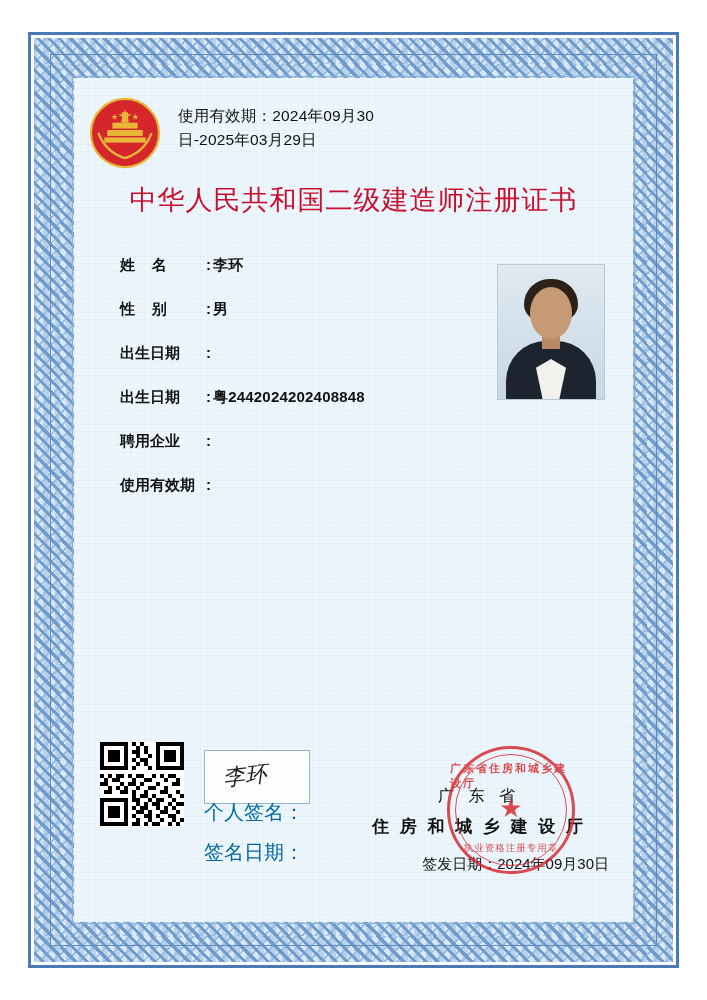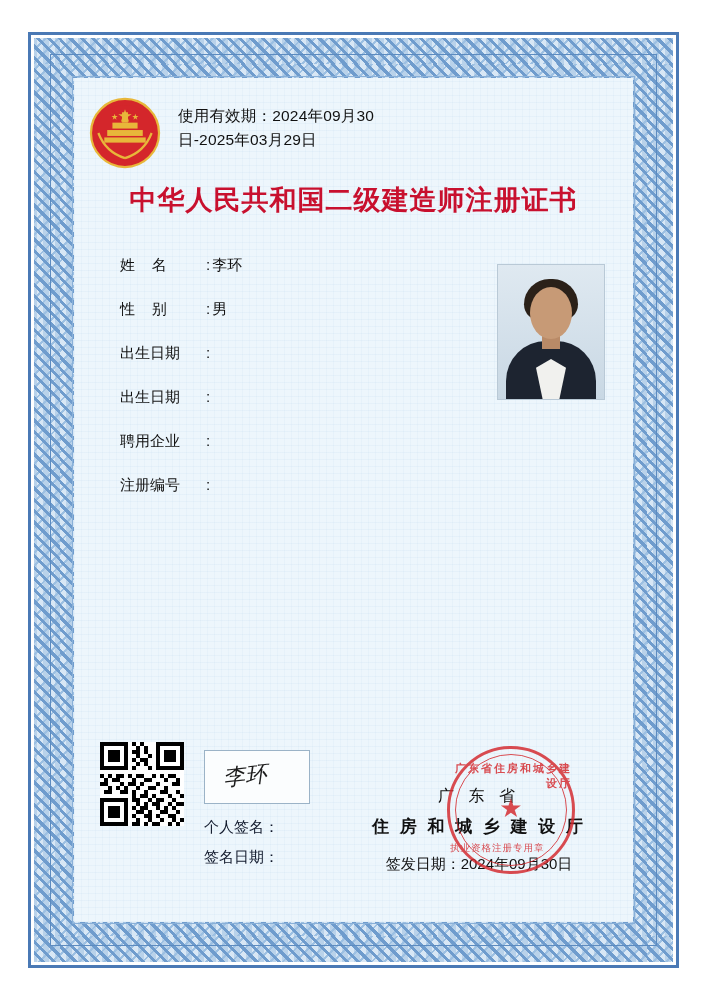--- a/index.html
+++ b/index.html
@@ -118,32 +118,33 @@
     padding-top: 8px;
     letter-spacing: .2px;
   }
 
   .cert-title {
     position: absolute;
     left: 0; right: 0;
     top: 104px;
     text-align: center;
     font-size: 27px;
-    font-weight: bold;
+    font-weight: normal;
     color: #c8102e;
     letter-spacing: 1px;
     font-family: "Liberation Sans", sans-serif;
   }
 
   
   .fields {
     position: absolute;
     left: 46px;
     top: 178px;
     right: 20px;
+    font-weight: bold;
   }
   .field-row {
     display: flex;
     align-items: baseline;
     margin-bottom: 25px;
     font-size: 15px;
     color: #111;
   }
   .field-label {
     flex: 0 0 auto;
@@ -234,22 +235,22 @@
     color: #1b1b1b;
     font-style: italic;
     transform: rotate(-6deg);
   }
 
   .sign-labels {
     position: absolute;
     left: 130px;
     bottom: 50px;
     width: 200px;
-    font-size: 15px;
-    color: #0f172a;
+    font-size: 20px;
+    color: #0369a1;
     line-height: 2.0;
   }
 
   .issuer {
     position: absolute;
     right: 24px;
     bottom: 84px;
     width: 260px;
     text-align: center;
     color: #111;
@@ -262,21 +263,21 @@
   .issuer .line2 {
     font-size: 17px;
     font-weight: bold;
     letter-spacing: 3px;
   }
   .issue-date {
     position: absolute;
     right: 24px;
     bottom: 48px;
     width: 260px;
-    text-align: center;
+    text-align: right;
     font-size: 15px;
     color: #111;
   }
 
   
   .seal {
     position: absolute;
     right: 58px;
     bottom: 48px;
     width: 122px;
@@ -296,30 +297,30 @@
     position: absolute;
     left: 50%; top: 50%;
     transform: translate(-50%, -58%);
     color: #d4262b;
     font-size: 26px;
     line-height: 1;
   }
   .seal .arc-top {
     position: absolute;
     left: 0; right: 0; top: 12px;
-    text-align: right;
+    text-align: left;
     font-size: 11px;
     color: #d4262b;
     letter-spacing: 2px;
     font-weight: bold;
   }
   .seal .arc-bottom {
     position: absolute;
     left: 0; right: 0; bottom: 16px;
-    text-align: left;
+    text-align: center;
     font-size: 9.5px;
     color: #d4262b;
     letter-spacing: 1px;
   }
 </style>
 </head>
 <body>
 
 <div class="certificate">
 
@@ -368,29 +369,30 @@
       </div>
 
       <div class="field-row">
         <span class="field-label">出生日期</span>
         <span class="field-colon">:</span>
       </div>
 
       <div class="field-row">
         <span class="field-label">出生日期</span>
         <span class="field-colon">:</span>
+        <span class="field-value">粤2442024202408848</span>
       </div>
 
       <div class="field-row">
         <span class="field-label">聘用企业</span>
         <span class="field-colon">:</span>
       </div>
 
       <div class="field-row">
-        <span class="field-label">注册编号</span>
+        <span class="field-label">使用有效期</span>
         <span class="field-colon">:</span>
       </div>
 
     </div>
 
     <div class="photo">
       <div class="shoulders"></div>
       <div class="shirt"></div>
       <div class="neck"></div>
       <div class="hair"></div>

